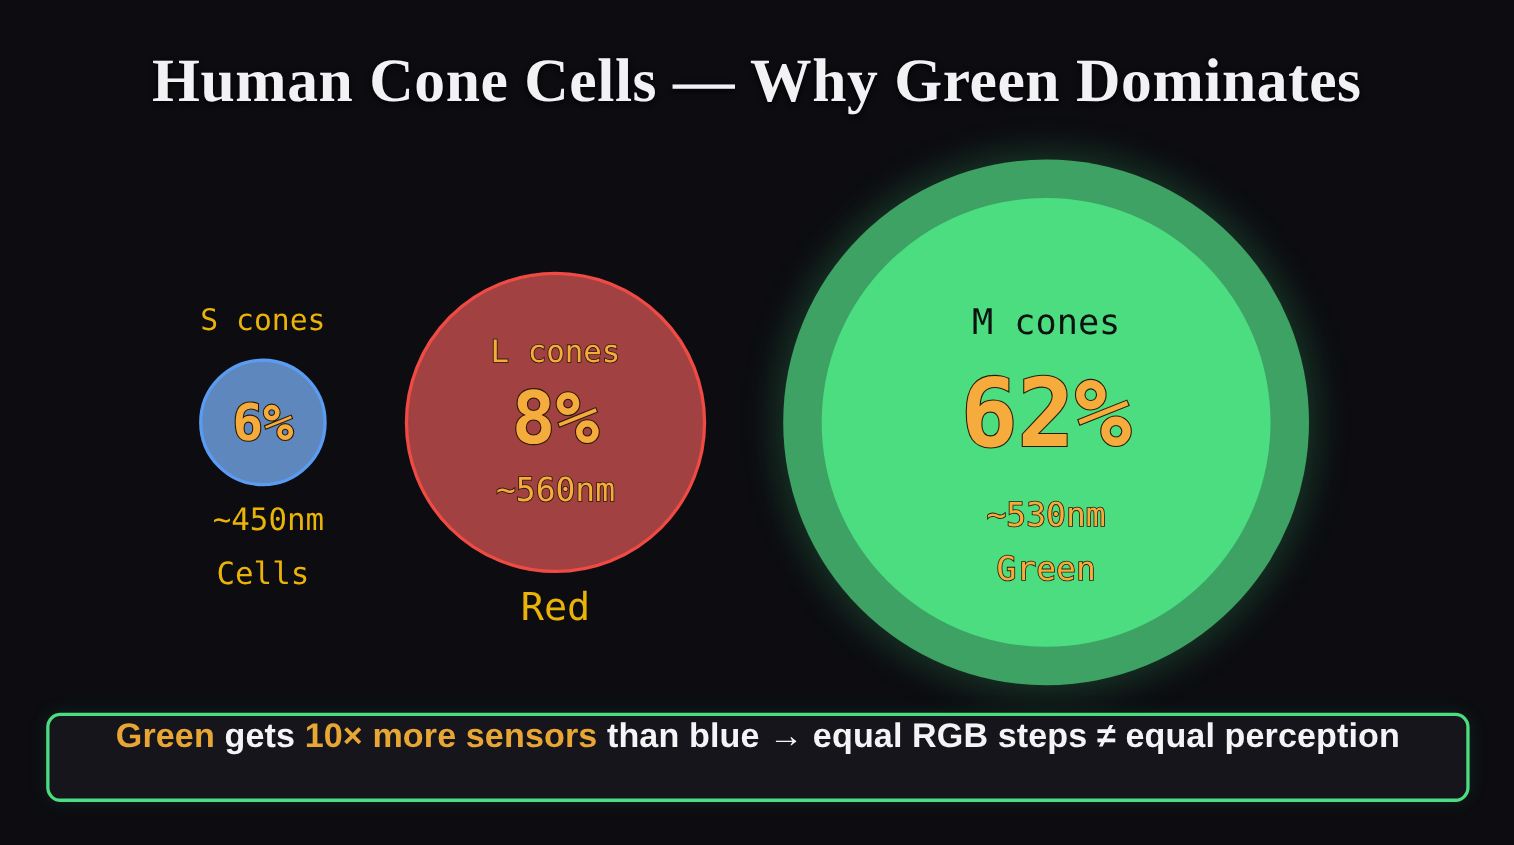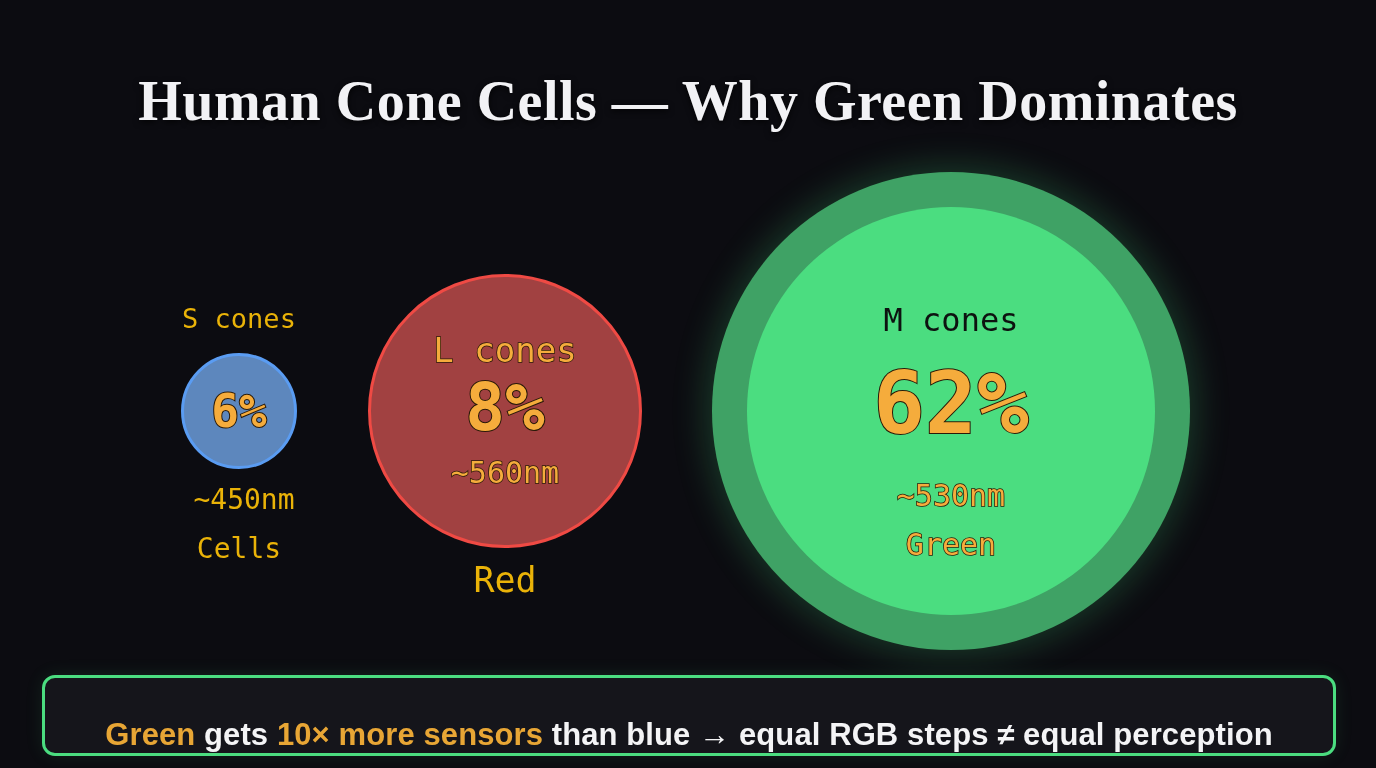--- a/index.html
+++ b/index.html
@@ -11,21 +11,20 @@
     height: 768px;
     background: #0c0c11;
     overflow: hidden;
     font-family: "DejaVu Sans", sans-serif;
     position: relative;
   }
 
   #page-root {
     position: absolute;
     inset: 0;
-    margin-top: 27px;
   }
 
   
   .title {
     position: absolute;
     top: 42px;
     left: 0;
     width: 1376px;
     text-align: center;
     font-family: "Liberation Serif", "DejaVu Serif", serif;
@@ -113,21 +112,21 @@
 
   
   #l-circle {
     left: 368px; top: 247px;
     width: 274px; height: 274px;
     background: #a14141;
     border: 3px solid #ef4a44;
   }
   #l-label-top {
     left: 385px; top: 303px; width: 240px;
-    font-size: 34px;
+    font-size: 28px;
   }
   #l-pct {
     left: 385px; top: 342px; width: 240px;
     font-size: 66px; font-weight: bold;
   }
   #l-nm {
     left: 385px; top: 428px; width: 240px;
     font-size: 30px;
   }
   #l-color {
@@ -170,21 +169,21 @@
     position: absolute;
     left: 42px;
     top: 648px;
     width: 1294px;
     height: 81px;
     box-sizing: border-box;
     background: #15151b;
     border: 3px solid #4bdd80;
     border-radius: 13px;
     display: flex;
-    align-items: flex-end;
+    align-items: flex-start;
     justify-content: center;
     box-shadow: 0 0 18px rgba(75,221,128,0.10);
   }
   #footer-text {
     font-family: "Liberation Sans", "DejaVu Sans", sans-serif;
     font-weight: bold;
     font-size: 31px;
     color: #f4f4f6;
     white-space: nowrap;
     letter-spacing: 0.1px;

